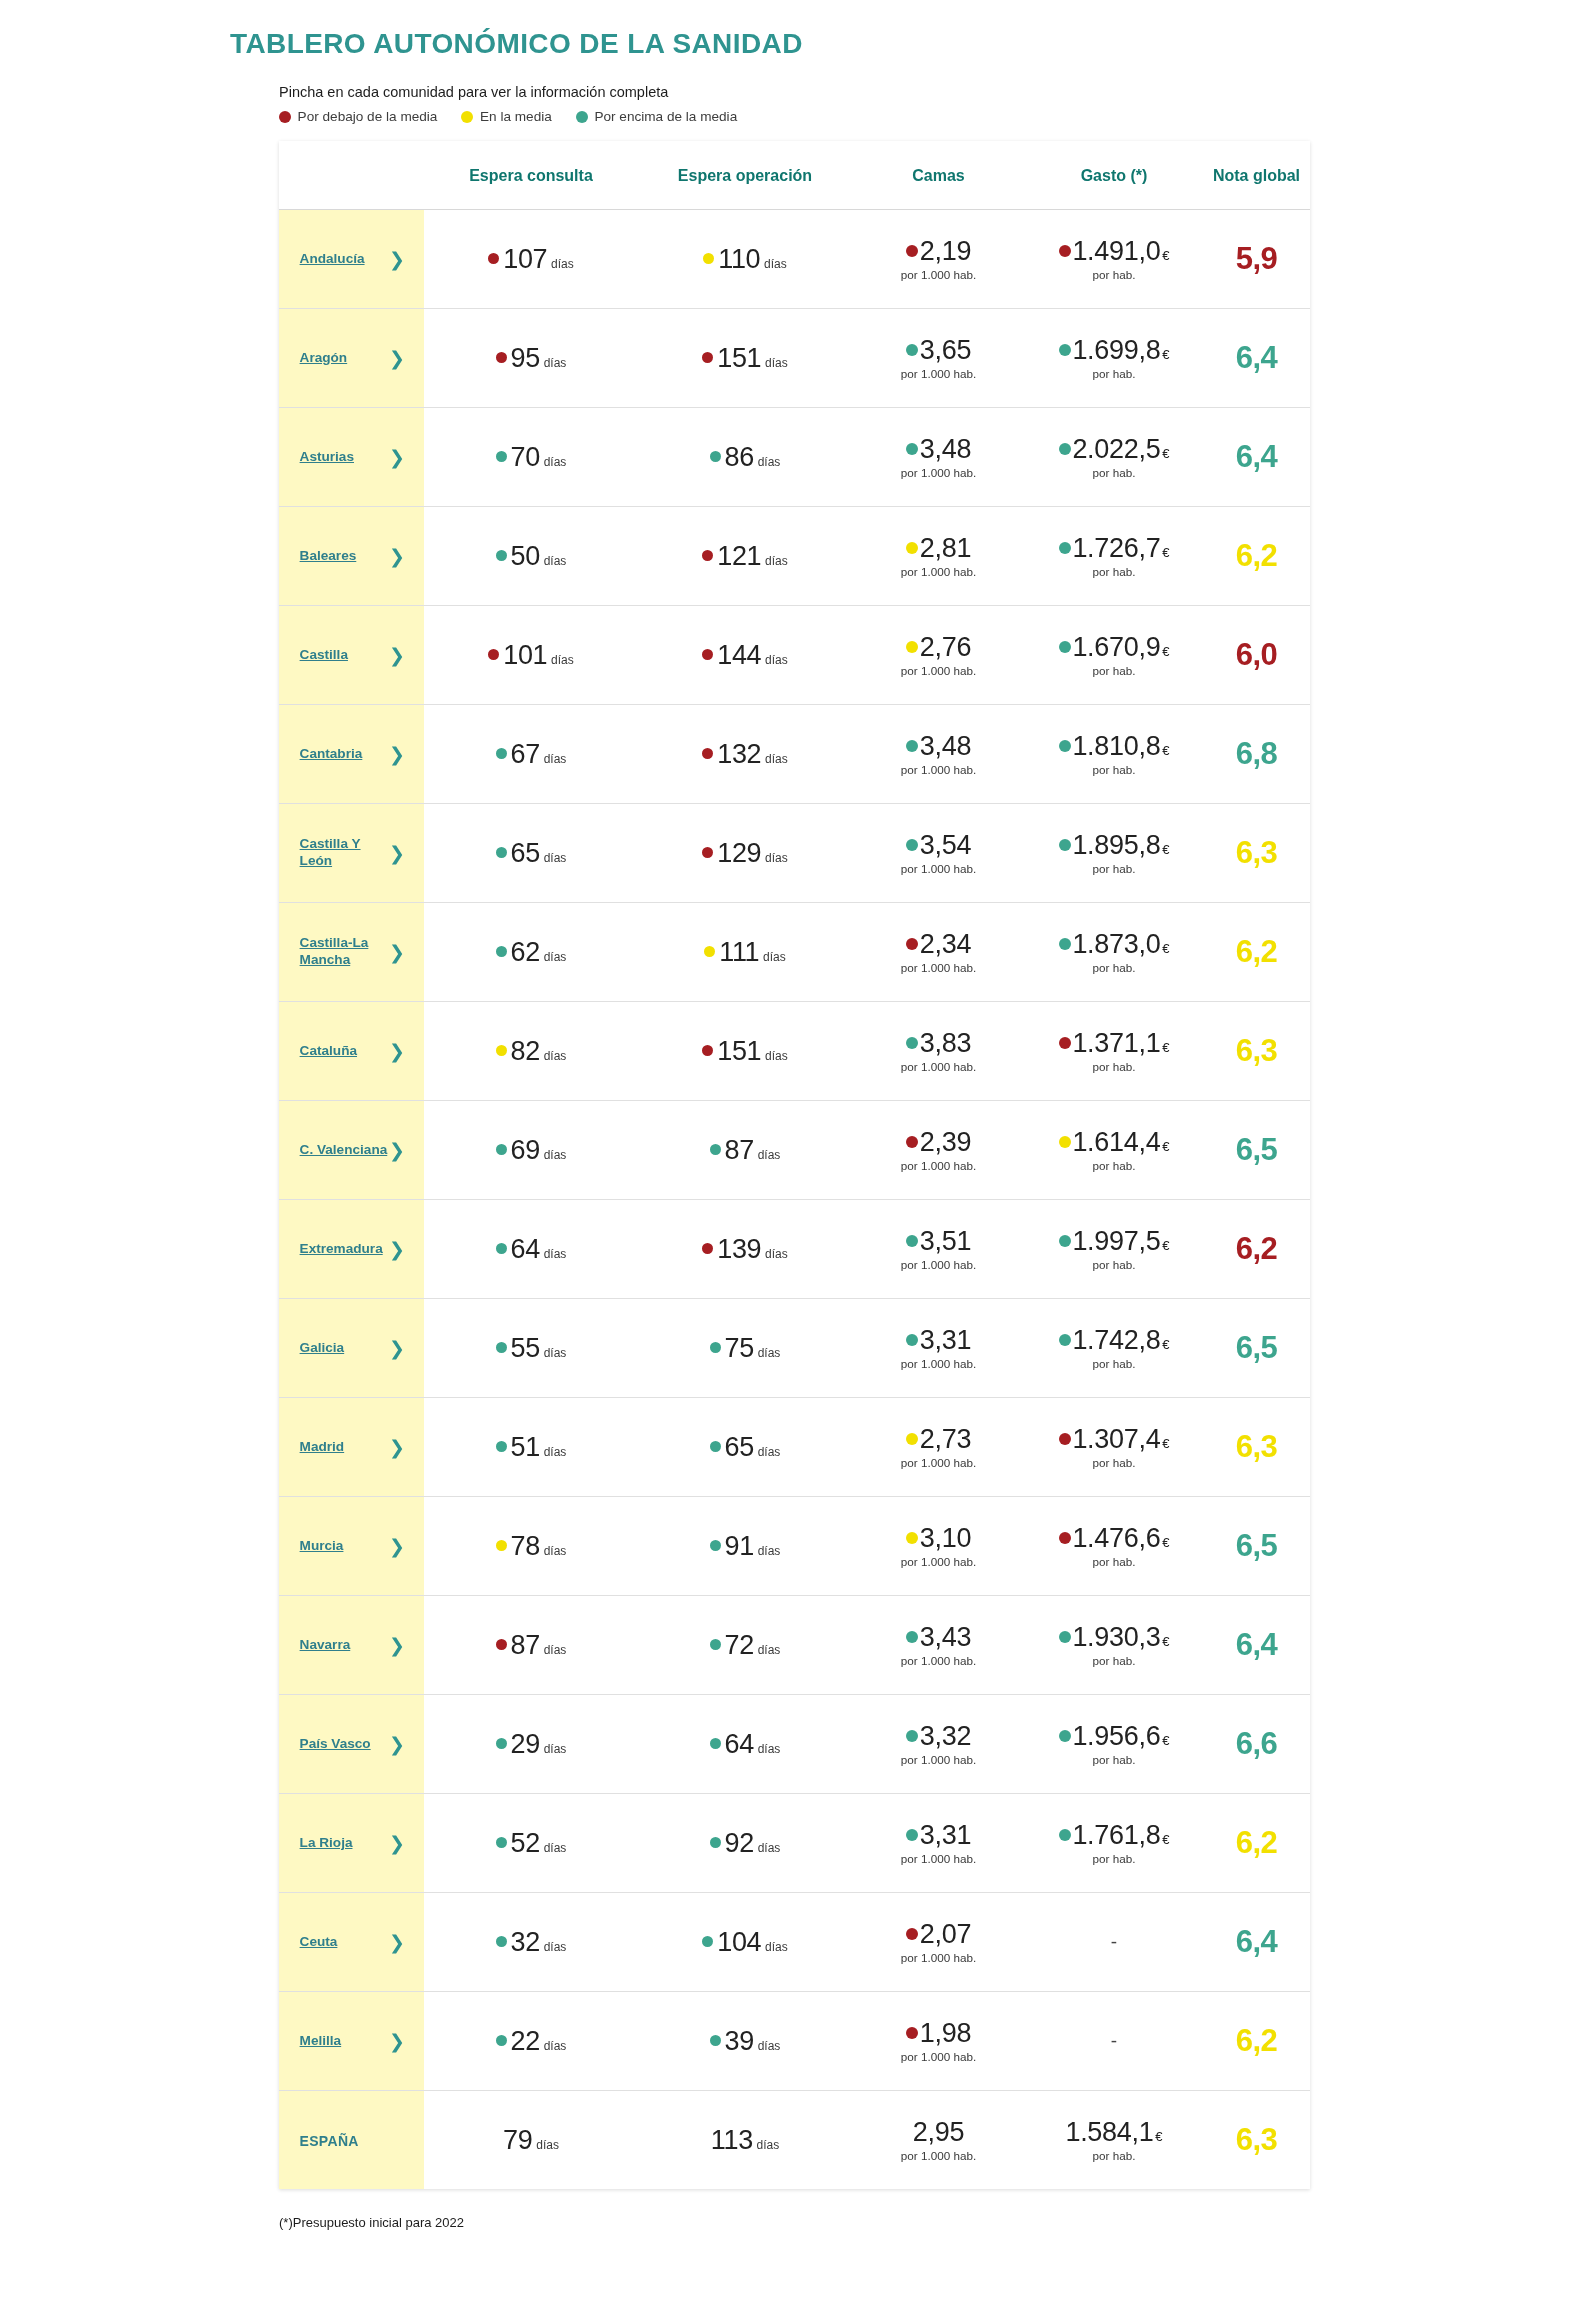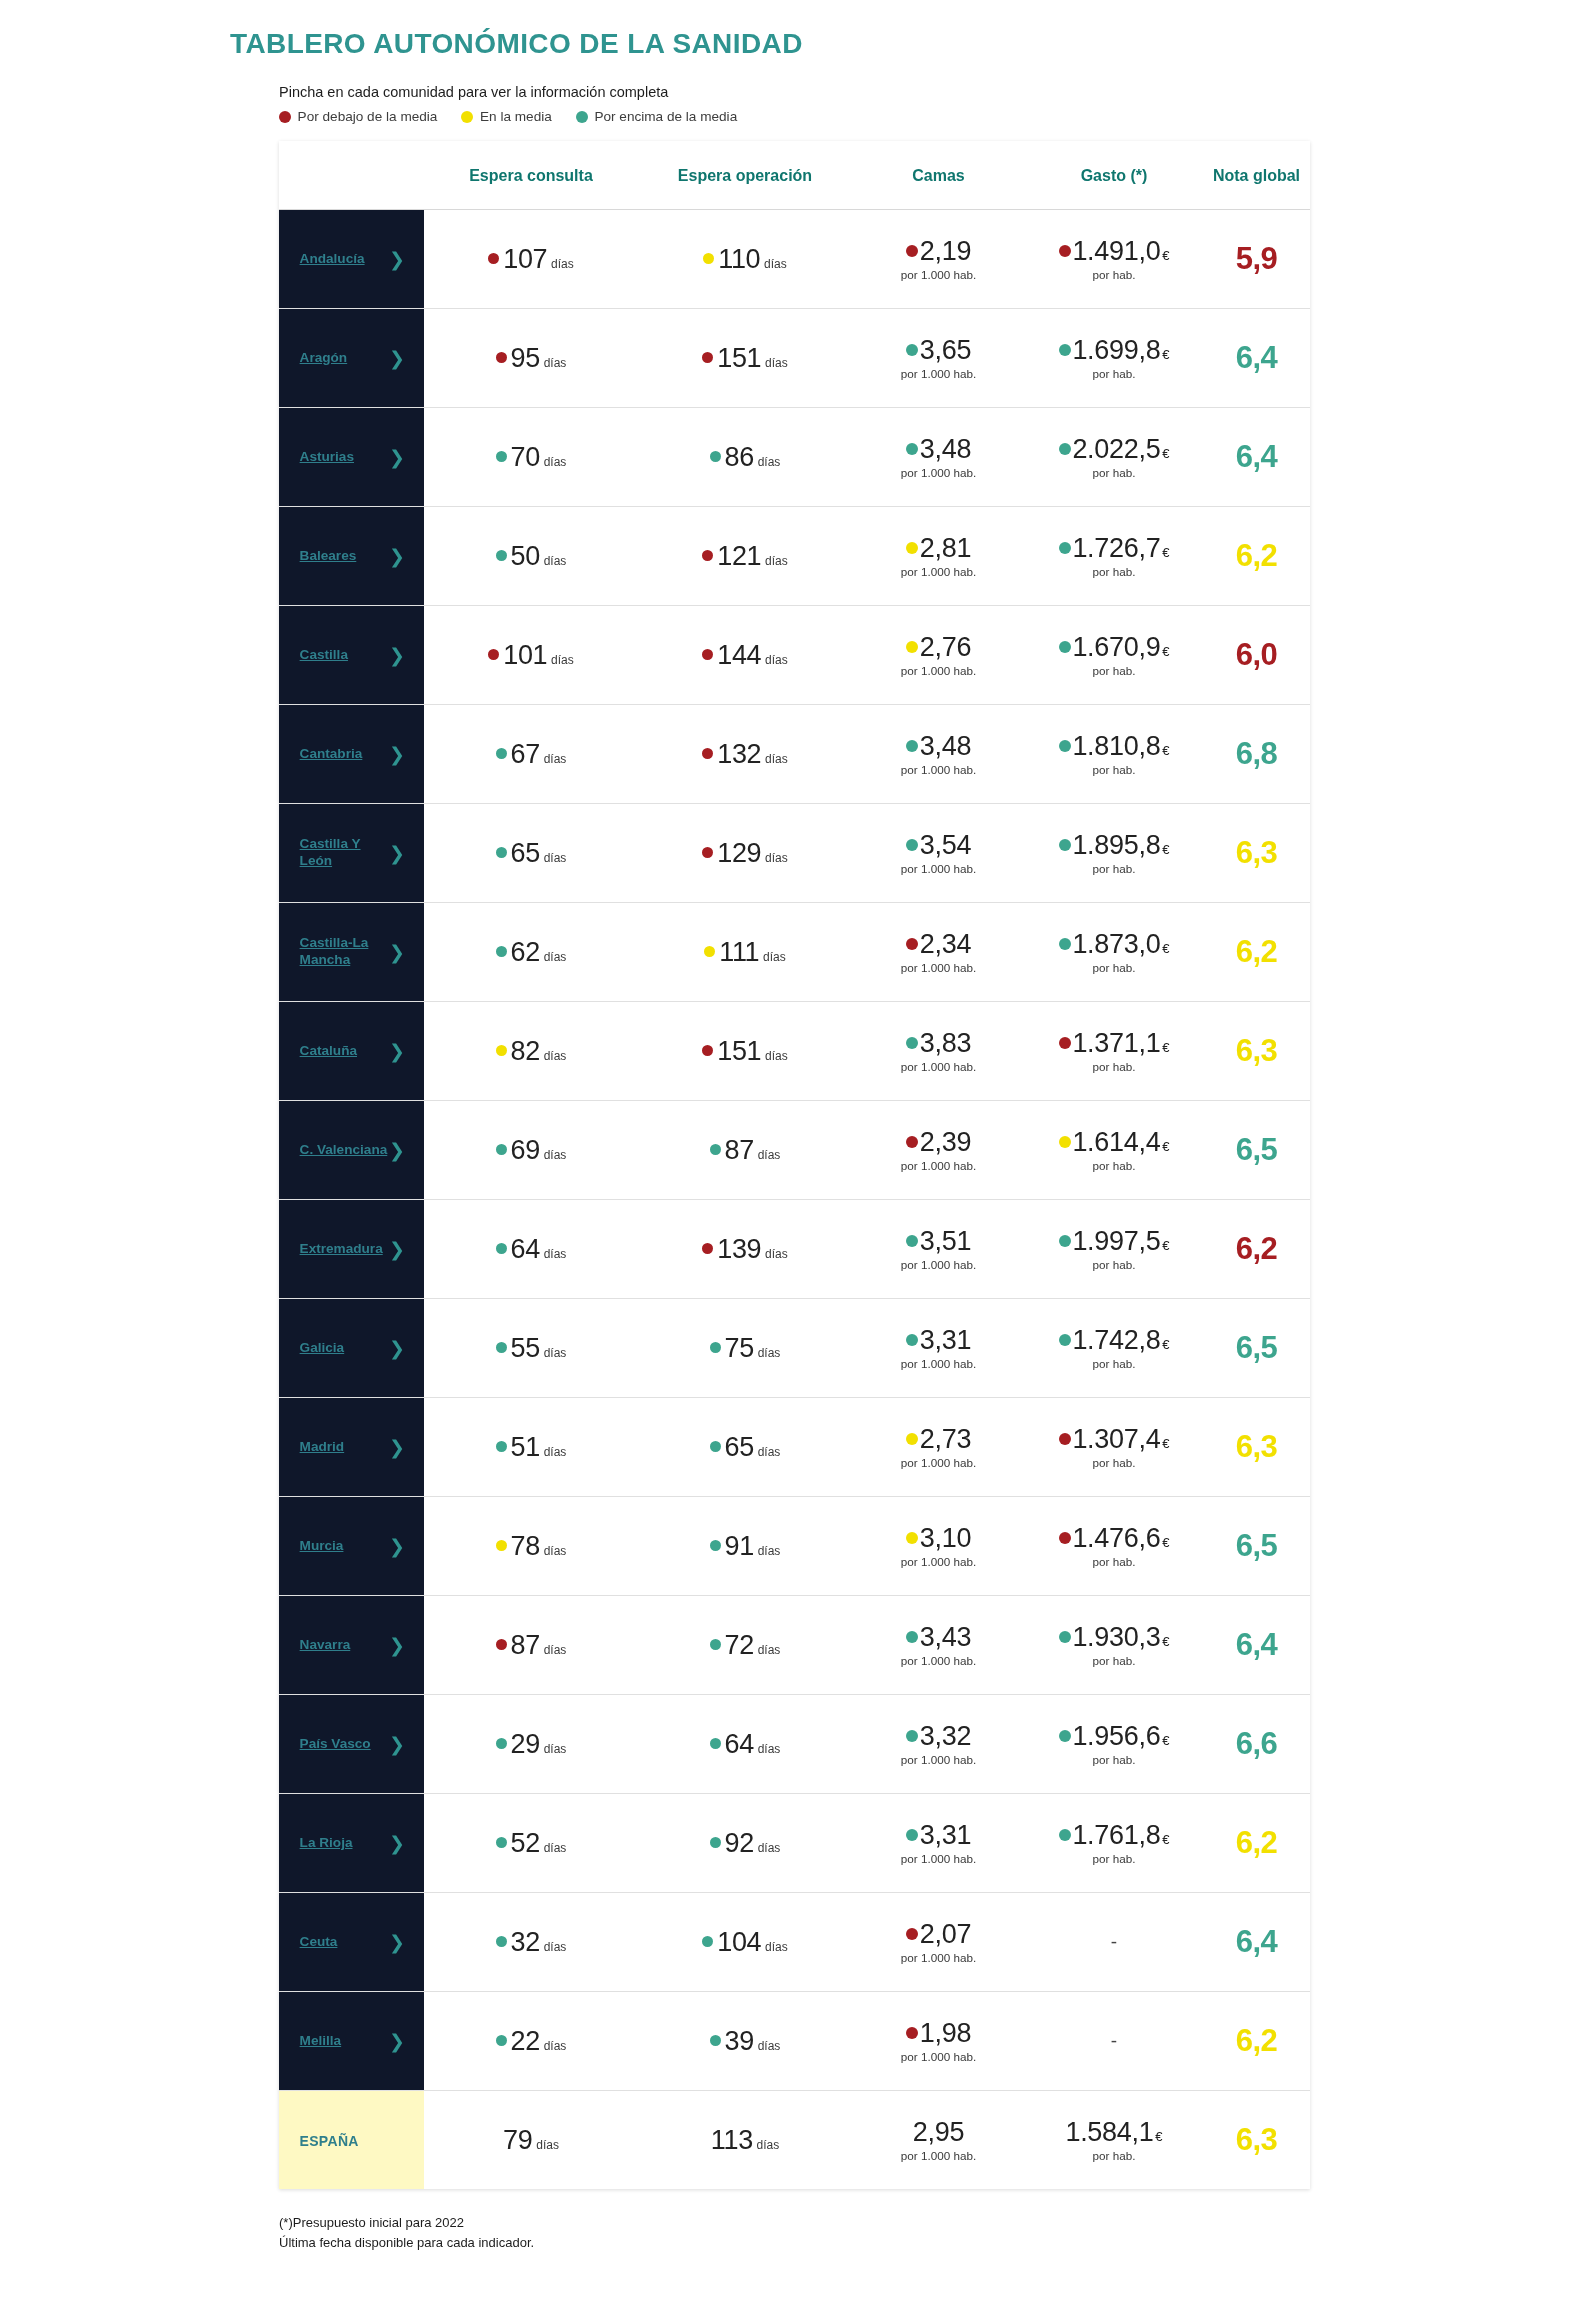--- a/index.html
+++ b/index.html
@@ -81,21 +81,21 @@
   th.c-5{width:107px;background:#f5f5f5;}
 
   table.board td{
     border-bottom:0.9px solid #e0e0e0;
     padding:0;
     height:98px;
     vertical-align:middle;
     background:#ffffff;
   }
   tr.row td.cell-name{
-    background:#0f172a;
+    background:#fef9c3;
     padding-left:20.6px;
     box-sizing:border-box;
   }
   td.cell-nota{
     background:#f5f5f5;
     text-align:center;
   }
   tr.row:last-child td{border-bottom:none;}
 
   .name-wrap{
@@ -1042,17 +1042,16 @@
               </div>
             </td>
             <td class="cell-nota"><span class="nota yellow">6,3</span></td>
           </tr>
         </tbody>
     </table>
   </div>
 
   <div class="footnotes">
     <div>(*)Presupuesto inicial para 2022</div>
-    <div>Última fecha disponible para cada indicador.</div>
   </div>
 
 </div>
 
 
 </body></html>

